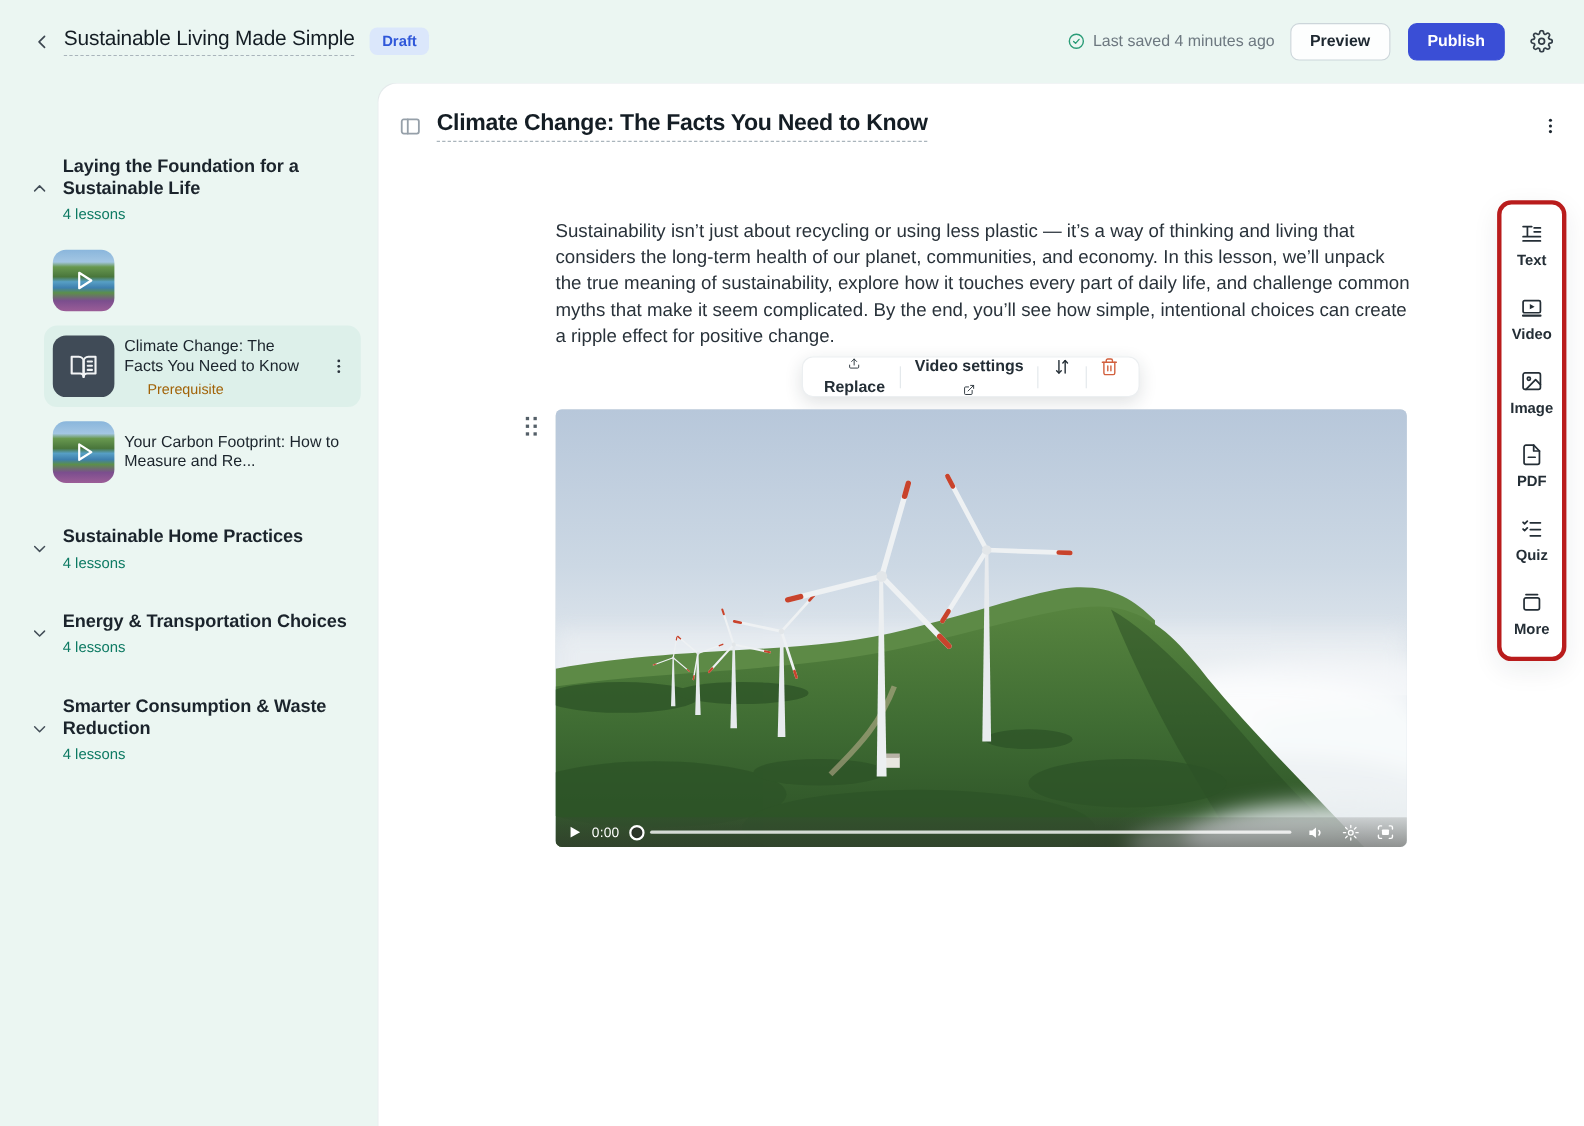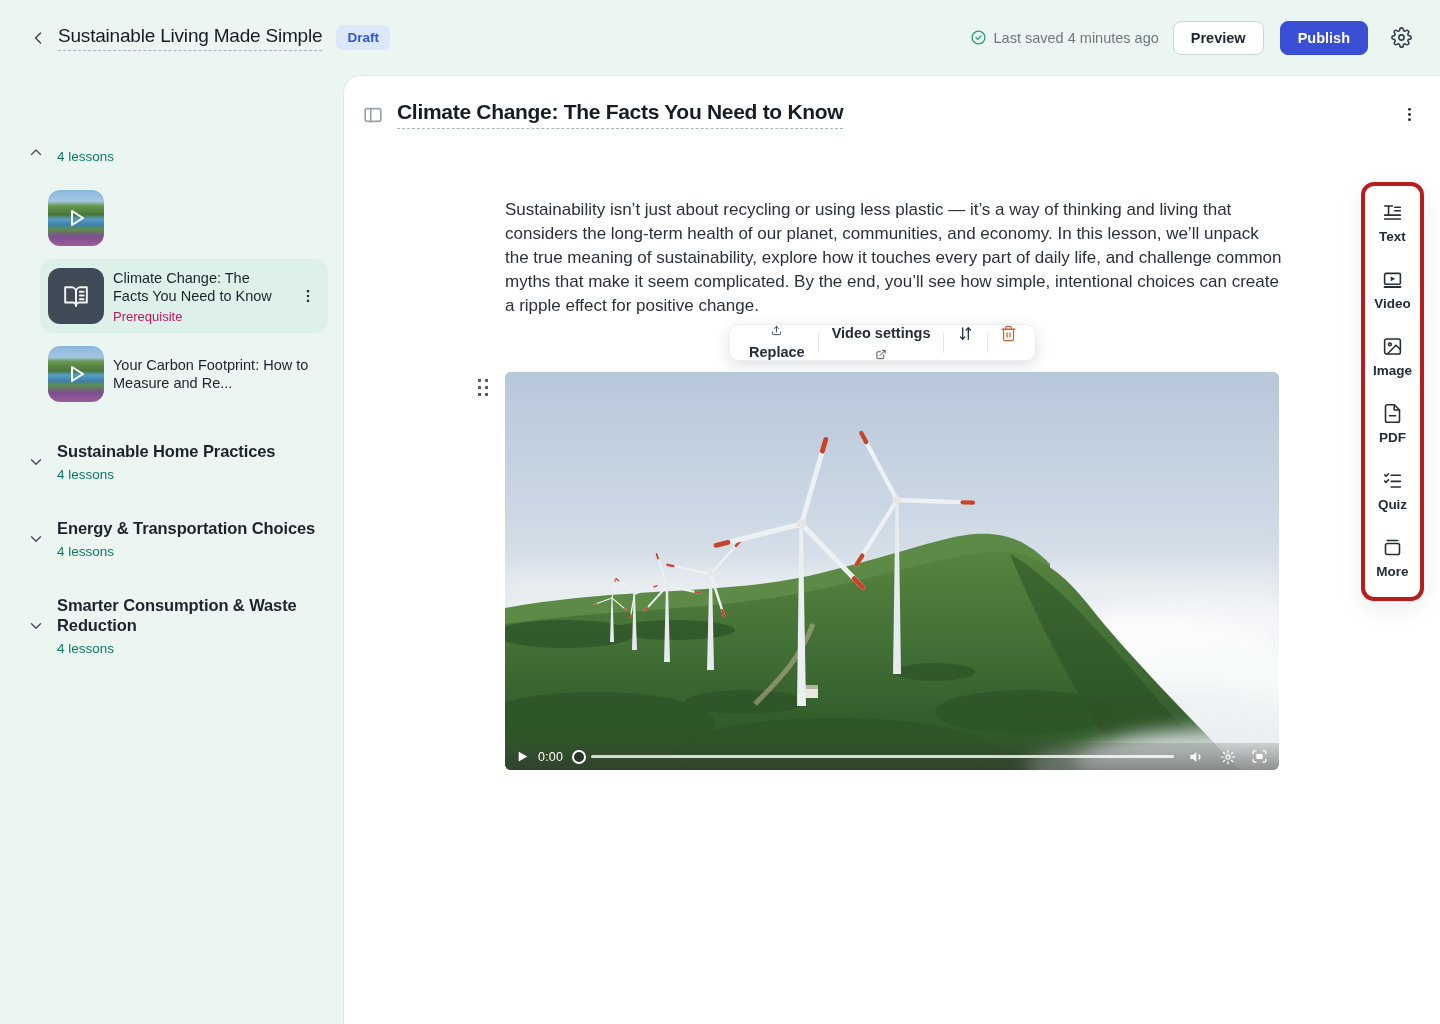--- a/index.html
+++ b/index.html
@@ -51,21 +51,21 @@
   .thumb { width:56px; height:56px; border-radius:12px; flex:none; position:relative;
     overflow:hidden;
     background:
       linear-gradient(180deg,#8ab6dc 0%,#a3c6e3 20%,#68984f 28%,#49763b 44%,#579fc5 52%,#3e7fae 62%,#5c8f4a 70%,#7b4e8e 83%,#9b5d97 100%); }
   .thumb .play-ov { position:absolute; inset:0; display:flex; align-items:center; justify-content:center; color:#fff; }
   .thumb.dimmed { opacity:.55; }
   .tile-reading { width:56px; height:56px; border-radius:12px; flex:none; background:#404b57;
     display:flex; align-items:center; justify-content:center; color:#f2f4f5; }
   .lesson-body { flex:1; min-width:0; }
   .lesson-title { font-size:14.5px; line-height:18px; font-weight:500; color:#1b242c; }
-  .lesson-sub { font-size:13px; color:#be185d; margin-top:4px; display:flex; align-items:center; gap:5px; }
+  .lesson-sub { font-size:13px; color:#a16207; margin-top:4px; display:flex; align-items:center; gap:5px;margin-left:21px; }
   .kebab { width:20px; height:20px; color:#2a333c; flex:none; cursor:pointer;
     display:flex; align-items:center; justify-content:center; }
 
   
   .main { position:absolute; left:343px; top:75px; right:0; bottom:0; background:#fff;
     border:1px solid #e3e9ea; border-right:none; border-bottom:none; border-top-left-radius:18px; }
   .lesson-header { position:absolute; top:24px; left:18px; right:20px; display:flex; align-items:center; gap:13px; }
   .panel-toggle { width:22px; height:22px; color:#96a0a9; cursor:pointer; }
   .page-title { font-size:21px; font-weight:700; letter-spacing:-0.3px; color:#141d24;
     border-bottom:1.5px dashed #aab5bc; padding-bottom:4px; }
@@ -139,20 +139,21 @@
 <nav class="sidebar">
 
   <div class="section">
     <div class="sec-head">
       <span class="sec-chev">
         <svg class="ic" width="18" height="18" viewBox="0 0 24 24">
             <polyline points="6 14 12 8 18 14"></polyline>
           </svg>
       </span>
       <div>
+        <div class="sec-title">Laying the Foundation for a Sustainable Life</div>
         <div class="sec-count">4 lessons</div>
       </div>
     </div>
     <div class="lessons">
 
       <div class="lesson">
         <div class="thumb">
           <span class="play-ov">
             <svg width="24" height="24" viewBox="0 0 24 24" fill="none" stroke="#fff" stroke-width="2" stroke-linejoin="round">
                 <polygon points="8 5 19 12 8 19"></polygon>

